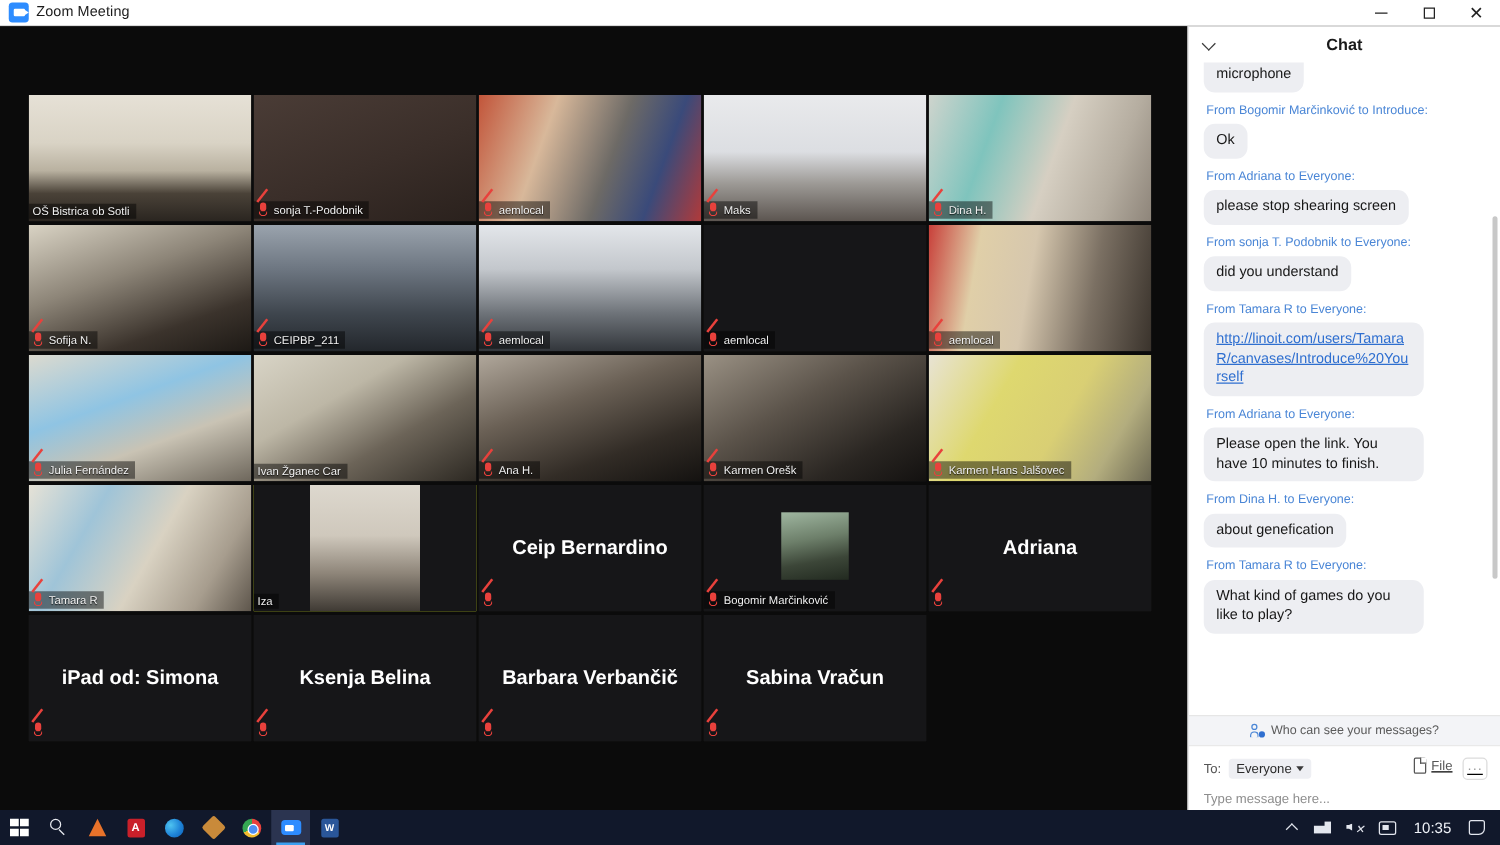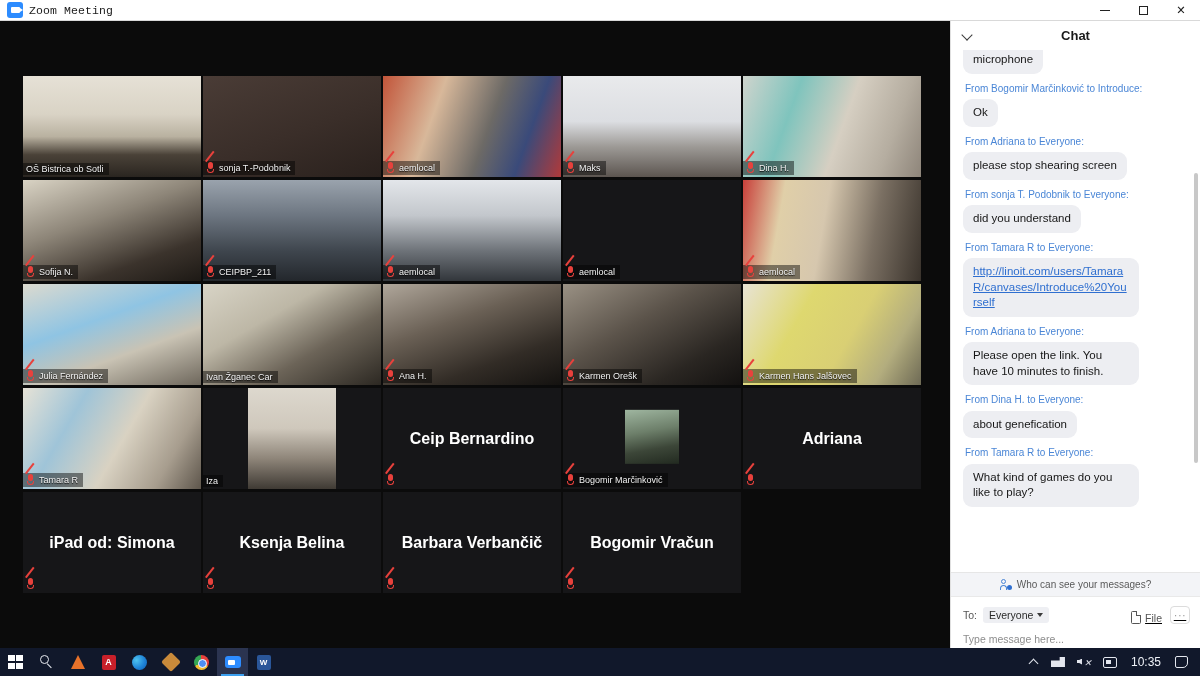--- a/index.html
+++ b/index.html
@@ -9,21 +9,20 @@
     background: #000;
     font-family: "Liberation Sans", sans-serif;
   }
 
   
   #titlebar {
     position: absolute; left: 0; top: 0; width: 1200px; height: 21px;
     background: #ffffff;
     display: flex; align-items: center;
     border-bottom: 1px solid #d9d9d9;
-    font-family: Liberation Mono, monospace;
   }
   #titlebar .tb-icon {
     width: 16px; height: 16px; margin-left: 7px; margin-right: 6px;
     background: #2d8cff; border-radius: 3px;
     display: flex; align-items: center; justify-content: center;
   }
   #titlebar .tb-icon .cam {
     width: 9px; height: 6px; background: #fff; border-radius: 1px;
     position: relative;
   }
@@ -197,21 +196,21 @@
   .to-select {
     background: #eeeff3; border-radius: 3px;
     padding: 2px 6px; font-size: 10.5px; color: #2a2a2a;
     display: flex; align-items: center; gap: 4px;
   }
   .to-select .caret {
     width: 0; height: 0;
     border-left: 3.5px solid transparent; border-right: 3.5px solid transparent;
     border-top: 4px solid #3a3a3a;
   }
-  .compose-right { margin-left: auto; display: flex; align-items: flex-end; gap: 8px; text-decoration: underline; }
+  .compose-right { margin-left: auto; display: flex; align-items: flex-start; gap: 8px; text-decoration: underline; }
   .file-btn { display: flex; align-items: center; gap: 4px; font-size: 10.5px; color: #555; }
   .file-ico {
     width: 10px; height: 13px; border: 1.3px solid #555; border-radius: 1.5px;
     position: relative;
   }
   .file-ico::after {
     content: ""; position: absolute; right: -1px; top: -1px;
     width: 4px; height: 4px; background: #fff;
     border-left: 1.3px solid #555; border-bottom: 1.3px solid #555;
   }
@@ -595,21 +594,21 @@
         <div class="namebar nobg">
           <span class="mic-muted">
             <i class="body"></i>
             <i class="stand"></i>
             <i class="slash"></i>
           </span>
         </div>
       </div>
       <div class="tile">
         <div class="bg" style="background: rgb(22, 22, 24);"></div>
-        <div class="centername">Bogomir Vračun</div>
+        <div class="centername">Sabina Vračun</div>
         <div class="namebar nobg">
           <span class="mic-muted">
             <i class="body"></i>
             <i class="stand"></i>
             <i class="slash"></i>
           </span>
         </div>
       </div>
     </div>
 </div>

